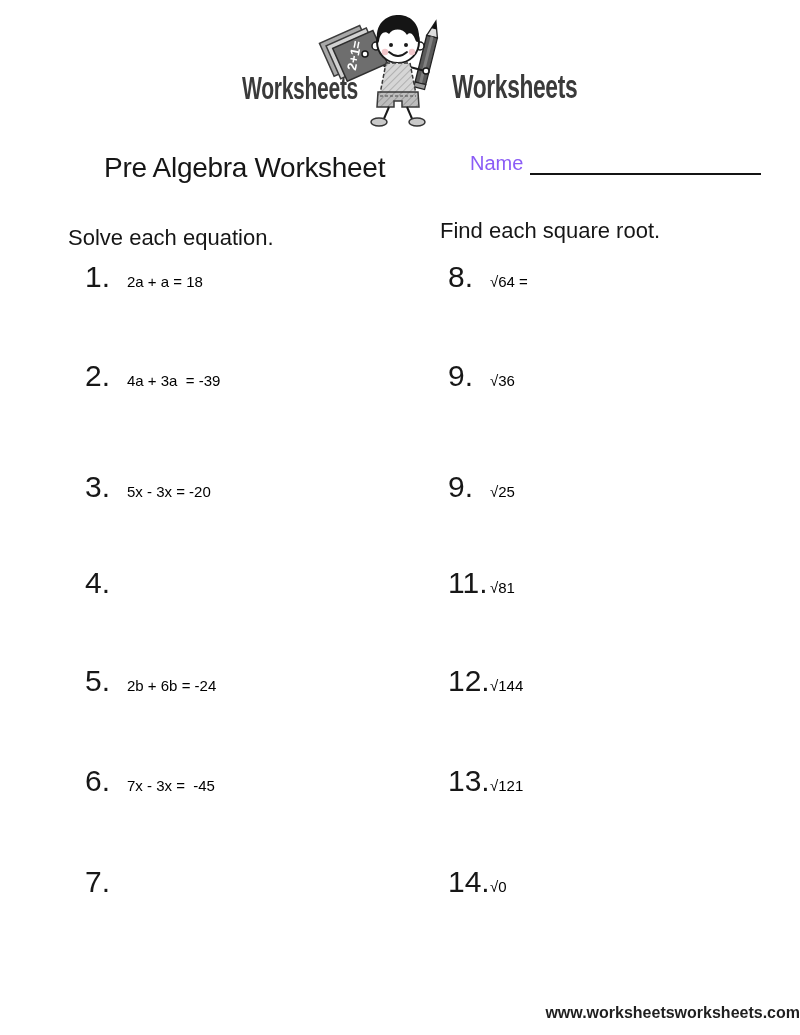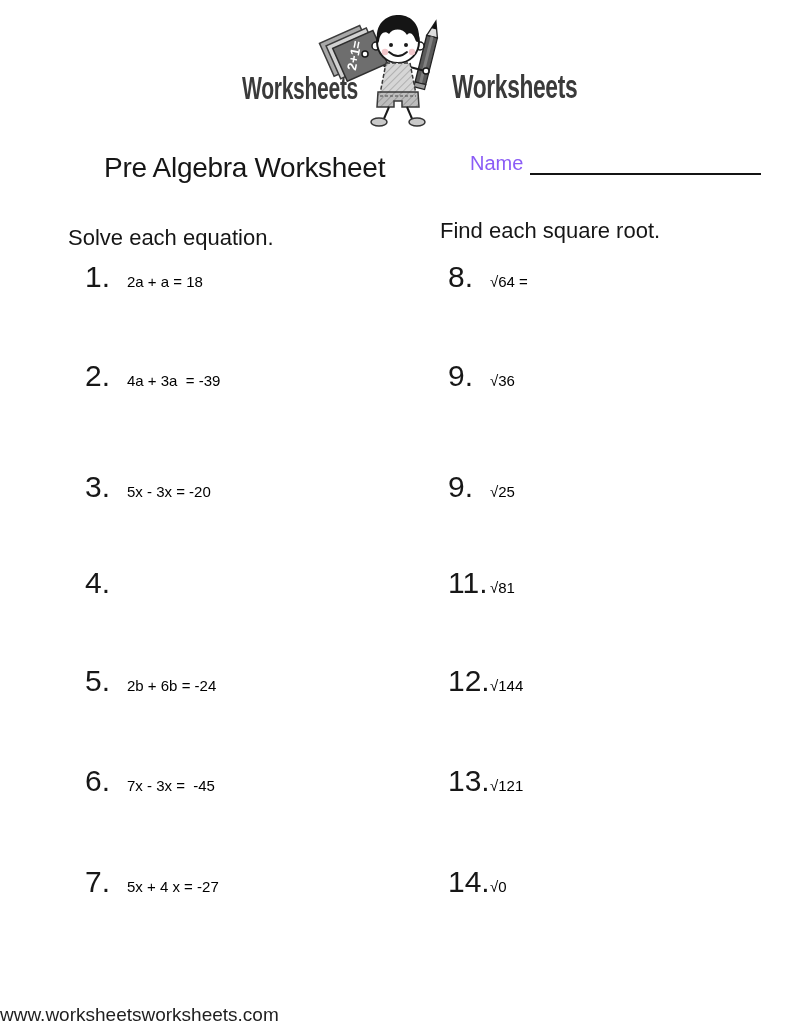--- a/index.html
+++ b/index.html
@@ -26,21 +26,21 @@
   .instr-right{left:440px;top:218px;}
   
   .prob{position:absolute;display:flex;align-items:baseline;}
   .prob.colL{left:85px;}
   .prob.colR{left:448px;}
   .r1{top:261px}.r2{top:360px}.r3{top:471px}.r4{top:567px}
   .r5{top:665px}.r6{top:765px}.r7{top:866px}
   .pnum{display:inline-block;width:42px;font-size:30px;color:#171717;line-height:1.05;}
   .ptext{font-size:15px;color:#000000;white-space:pre;line-height:1.05;}
   
-  .footer{position:absolute;left:0;right:0;top:1004px;text-align:left;font-size:19px;color:#1f1f1f;}
+  .footer{position:absolute;left:0;right:0;top:1004px;text-align:right;font-size:16px;color:#1f1f1f;font-weight:bold;}
 </style>
 </head>
 <body>
 
 <div class="logo-text left">Worksheets</div>
 <div class="logo-text right">Worksheets</div>
 
 <svg class="kid" viewBox="0 0 134 120" aria-hidden="true">
   <defs>
     <pattern id="hA" width="5" height="5" patternUnits="userSpaceOnUse" patternTransform="rotate(45)">
@@ -123,21 +123,20 @@
 <div class="prob colL r5">
   <span class="pnum">5.</span>
   <span class="ptext">2b + 6b = -24</span>
 </div>
 <div class="prob colL r6">
   <span class="pnum">6.</span>
   <span class="ptext">7x - 3x =  -45</span>
 </div>
 <div class="prob colL r7">
   <span class="pnum">7.</span>
-  <span class="ptext">5x + 4 x = -27</span>
 </div>
 
 <div class="prob colR r1">
   <span class="pnum">8.</span>
   <span class="ptext">√64 =</span>
 </div>
 <div class="prob colR r2">
   <span class="pnum">9.</span>
   <span class="ptext">√36</span>
 </div>

